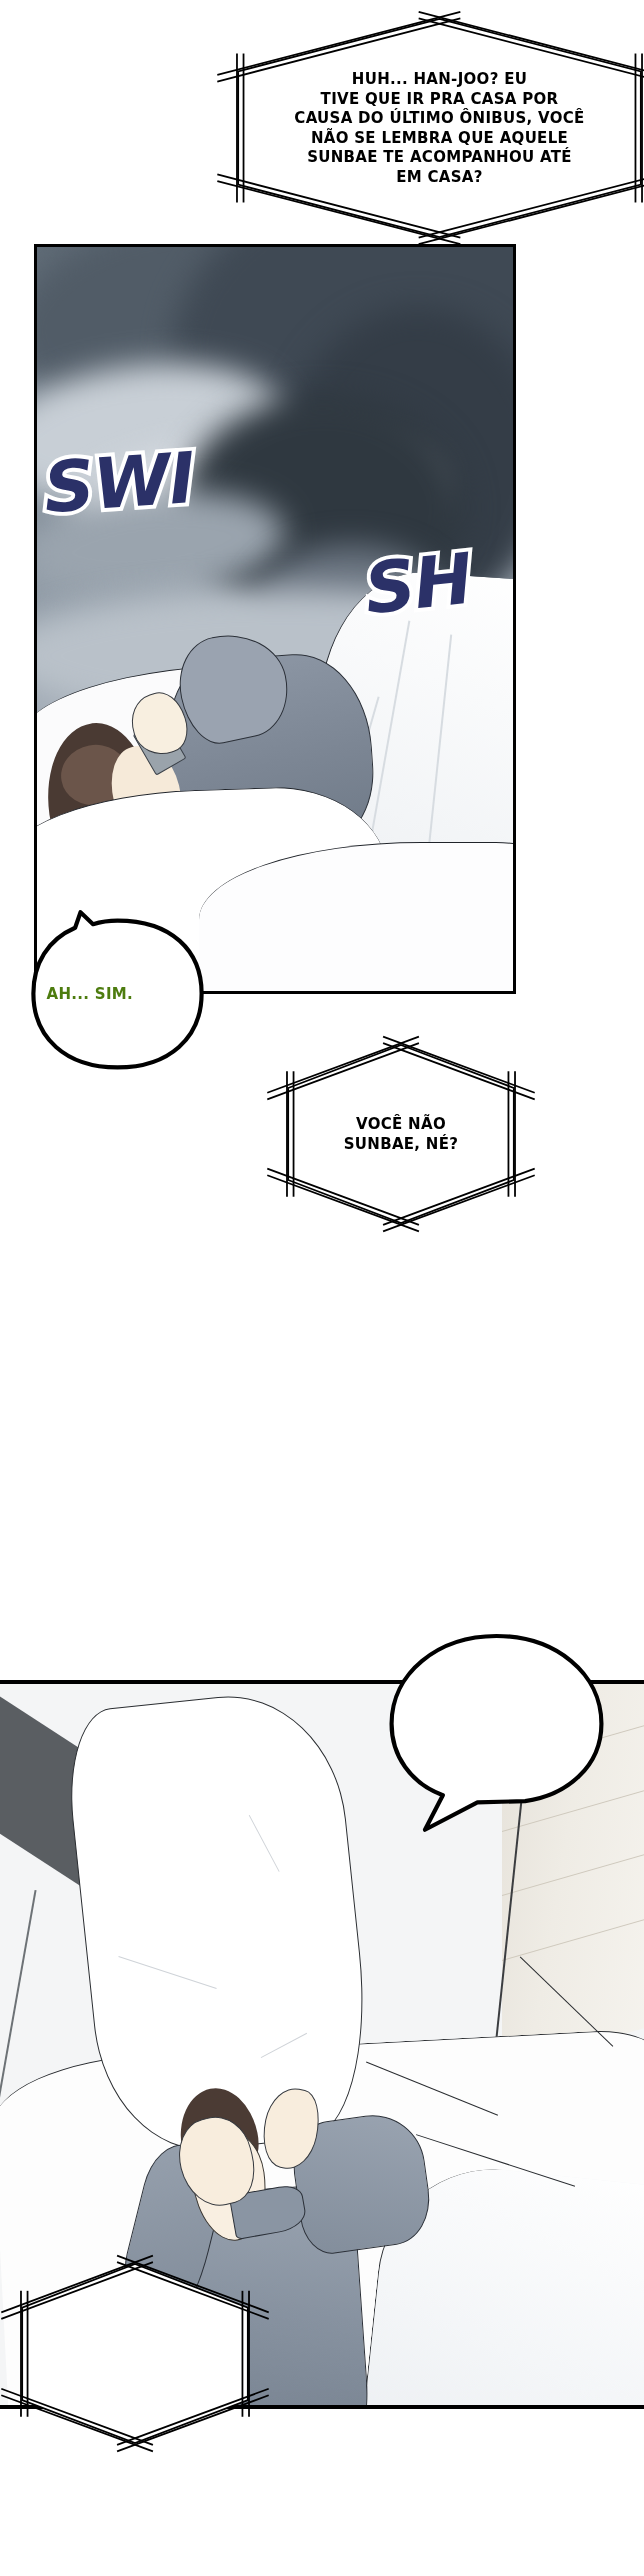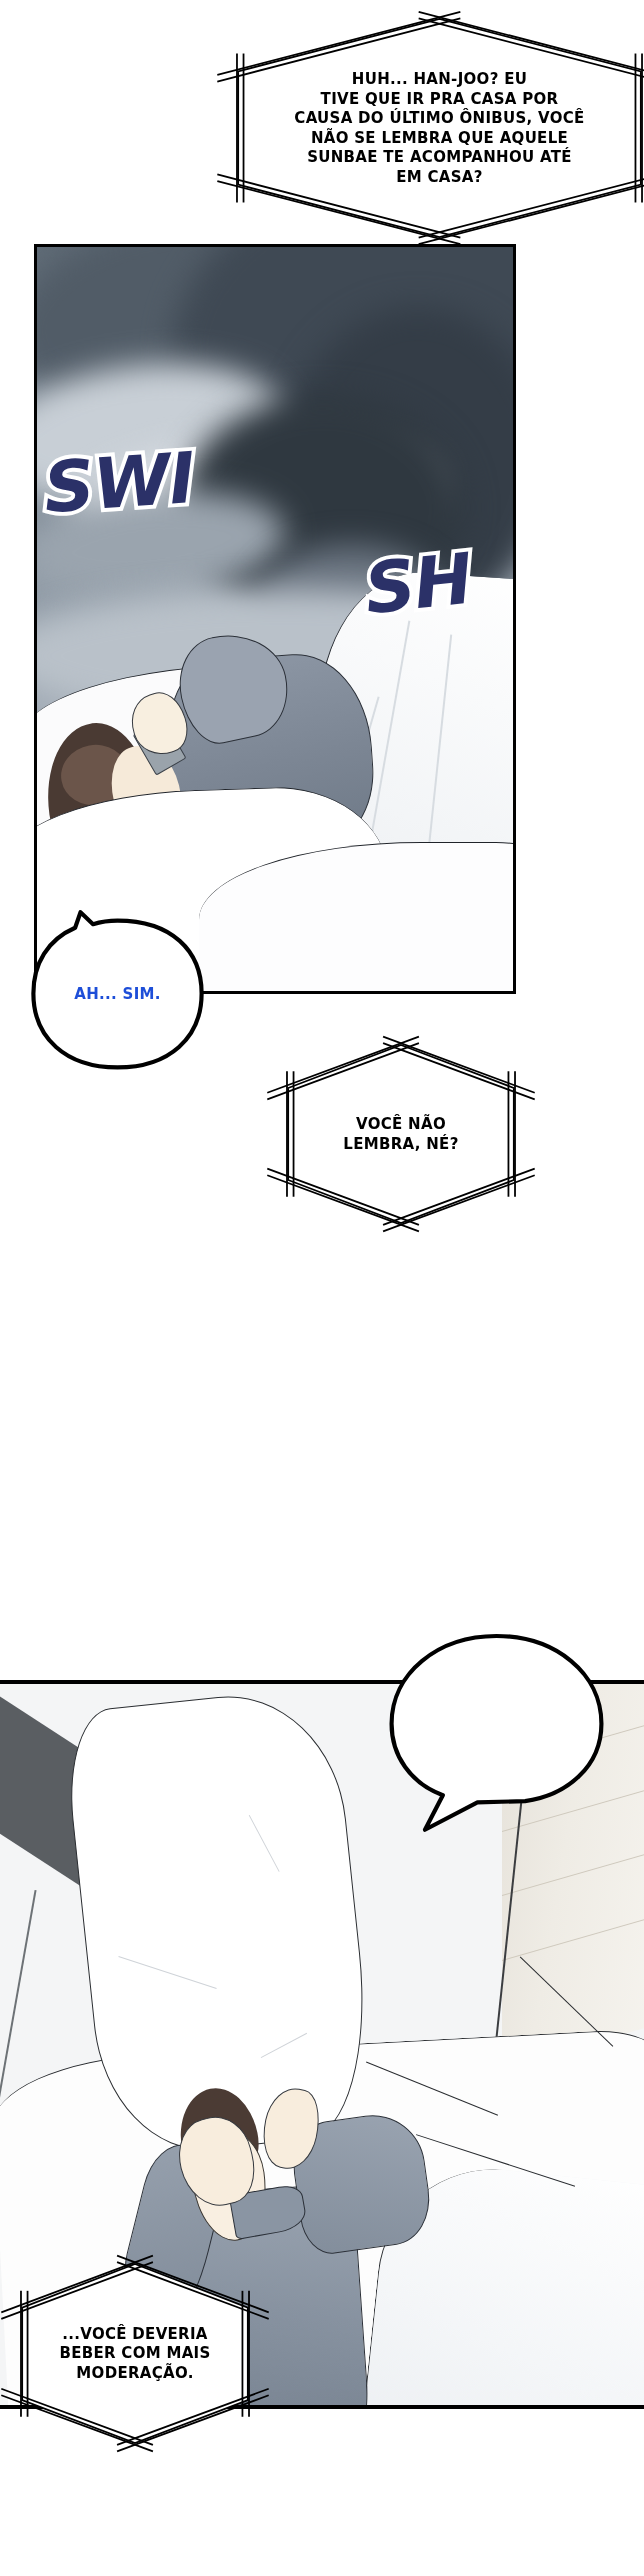--- a/index.html
+++ b/index.html
@@ -263,22 +263,22 @@
   }
 
   
   .roundbubble { position: absolute; }
   .roundbubble svg { display: block; width: 100%; height: 100%; overflow: visible; }
   .roundbubble .roundtext {
     position: absolute;
     left: 0; right: 0;
     top: 50%;
     transform: translateY(-50%);
-    text-align: center;
-    color: #1d4ed8;
+    text-align: left;
+    color: #4d7c0f;
     font-family: "DejaVu Sans", sans-serif;
     font-weight: 700;
     letter-spacing: 0.3px;
     line-height: 1.34;
     white-space: pre-line;
     padding: 0 9%;
     box-sizing: border-box;
   }
 
   
@@ -400,21 +400,21 @@
         <path d="M387,54 L387,264"></path>
         <path d="M5,54  L5,264"></path>
         <path d="M16,54 L16,264"></path>
         <path d="M166,322 L420,228"></path>
         <path d="M166,311 L420,217"></path>
         <path d="M226,322 L-28,228"></path>
         <path d="M226,311 L-28,217"></path>
       </g>
     </svg>
     <div class="hextext">VOCÊ NÃO
-LEMBRA, NÉ?</div>
+SUNBAE, NÉ?</div>
   </div>
 
   <div class="panel" id="panel-2">
     <div class="art-layer">
       <div class="p2-wall"></div>
       <div class="p2-floor"></div>
       <div class="p2-floor-plank pl1"></div>
       <div class="p2-floor-plank pl2"></div>
       <div class="p2-floor-plank pl3"></div>
       <div class="p2-floor-plank pl4"></div>
@@ -463,19 +463,16 @@
         <path d="M376,55 L376,266"></path>
         <path d="M387,55 L387,266"></path>
         <path d="M5,55  L5,266"></path>
         <path d="M16,55 L16,266"></path>
         <path d="M166,324 L420,230"></path>
         <path d="M166,313 L420,219"></path>
         <path d="M226,324 L-28,230"></path>
         <path d="M226,313 L-28,219"></path>
       </g>
     </svg>
-    <div class="hextext">...VOCÊ DEVERIA
-BEBER COM MAIS
-MODERAÇÃO.</div>
   </div>
 
 </div>
 
 
 </body></html>

